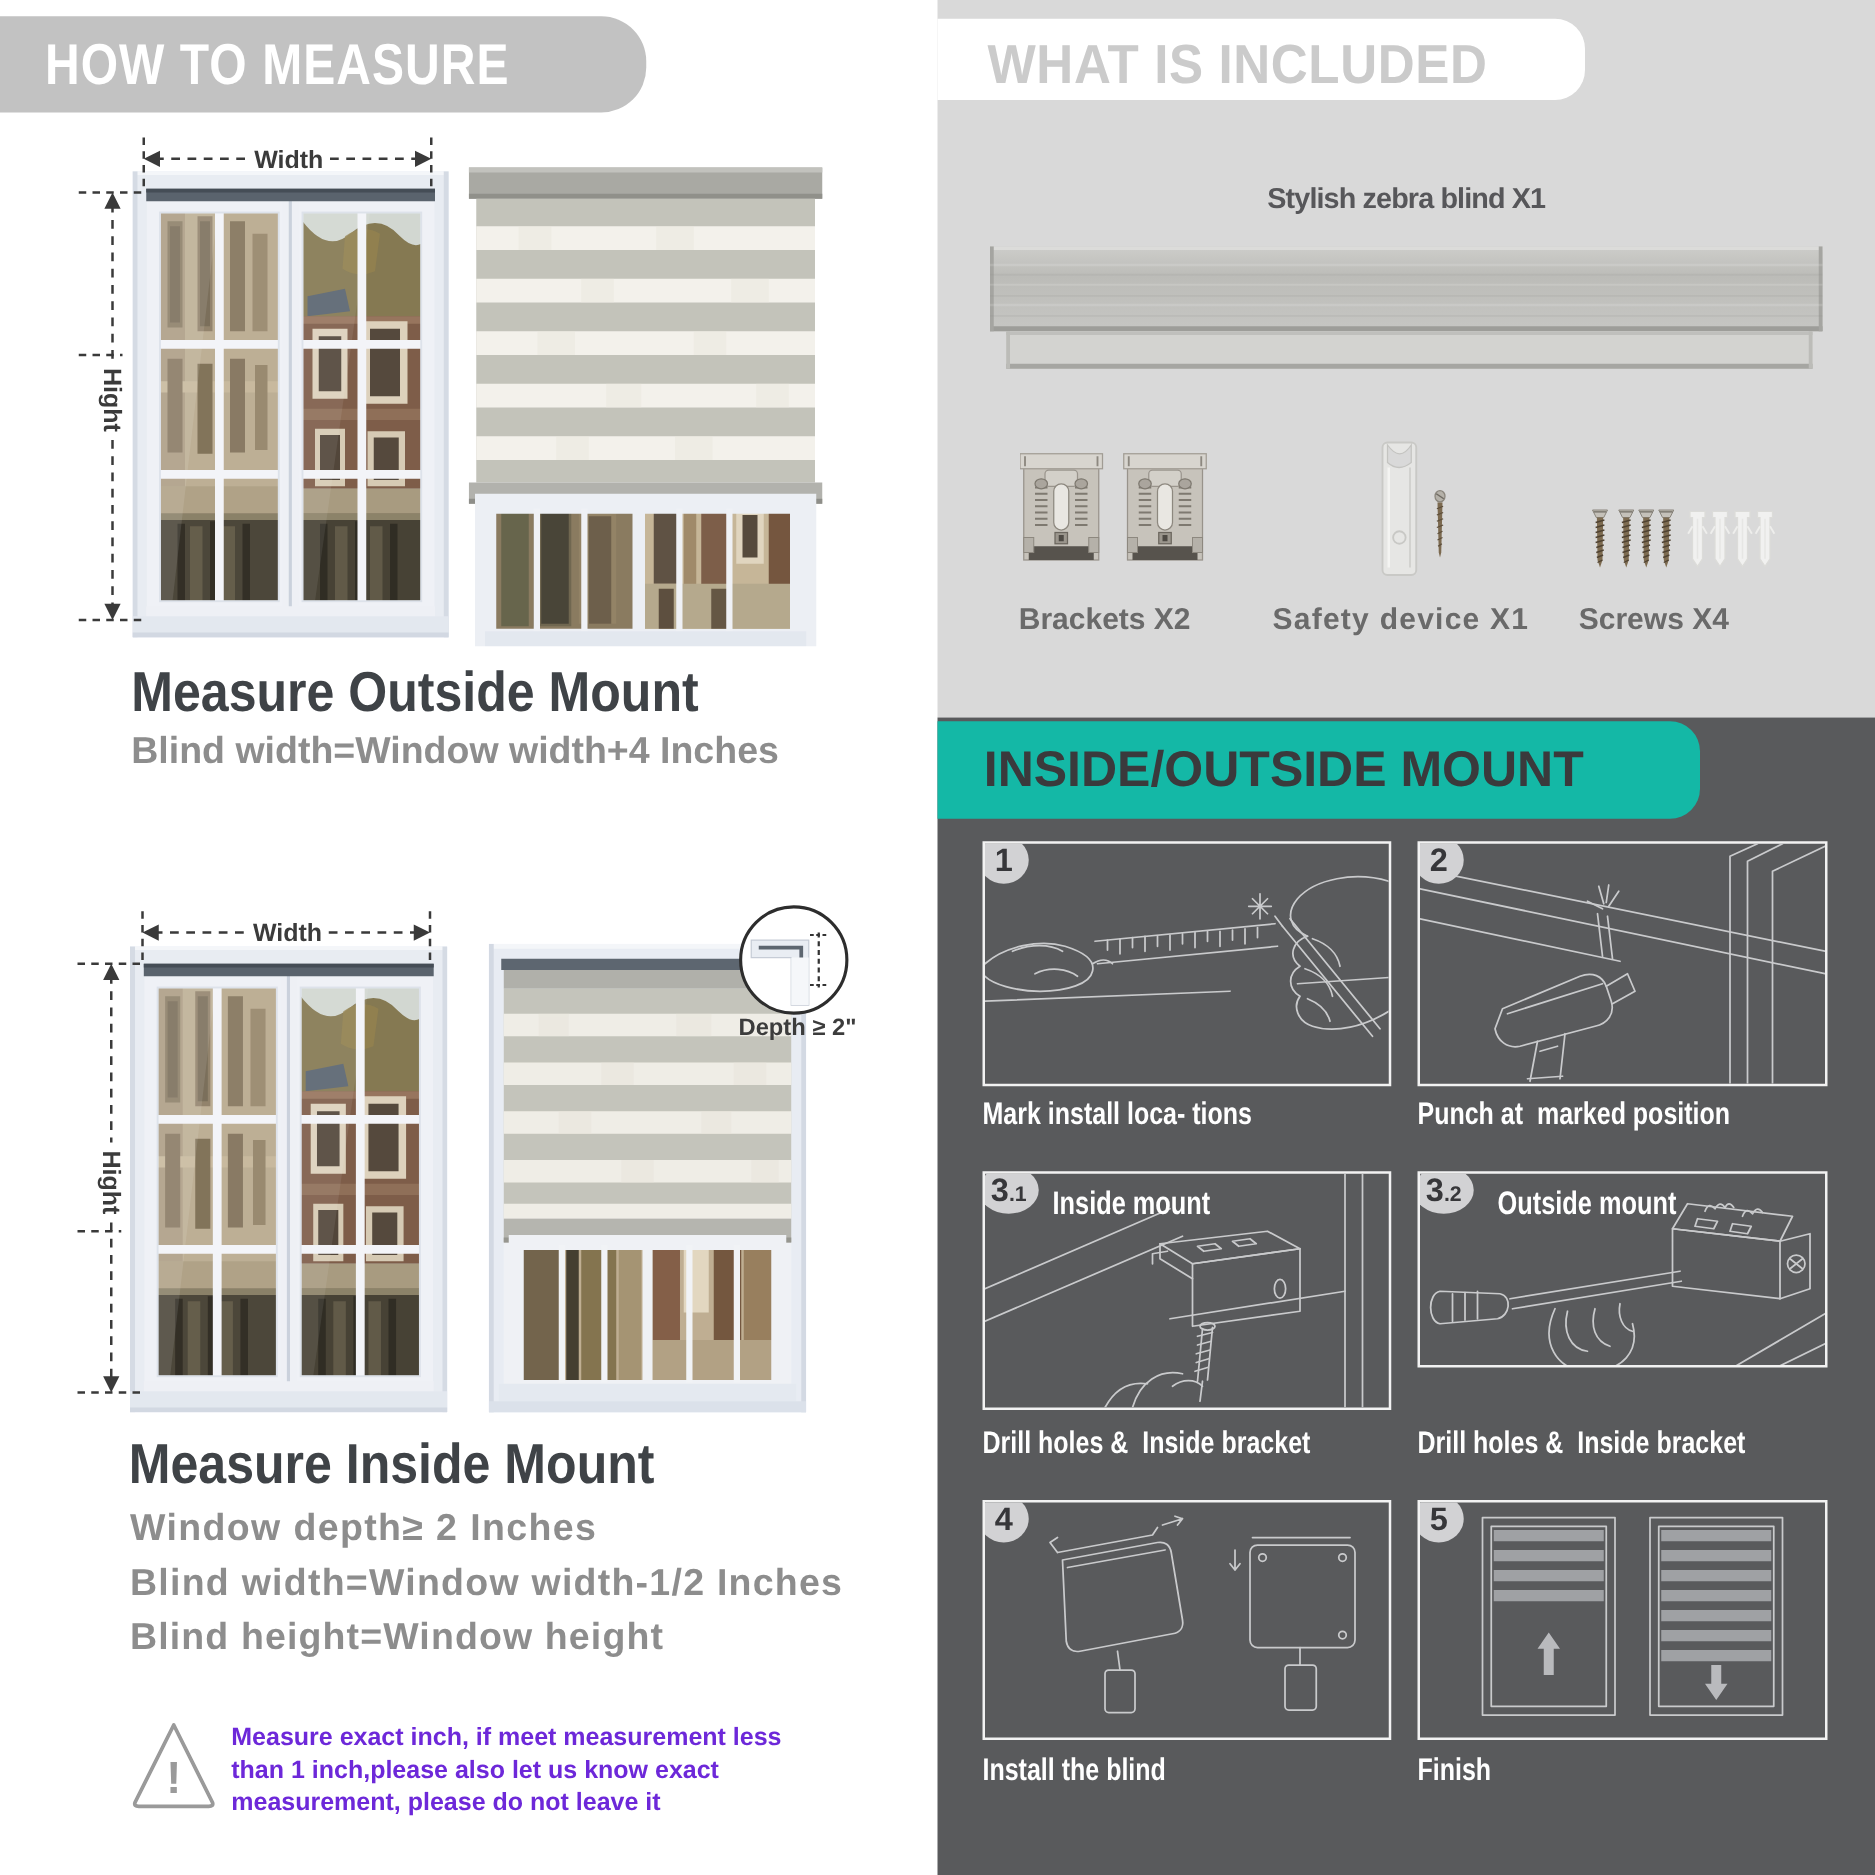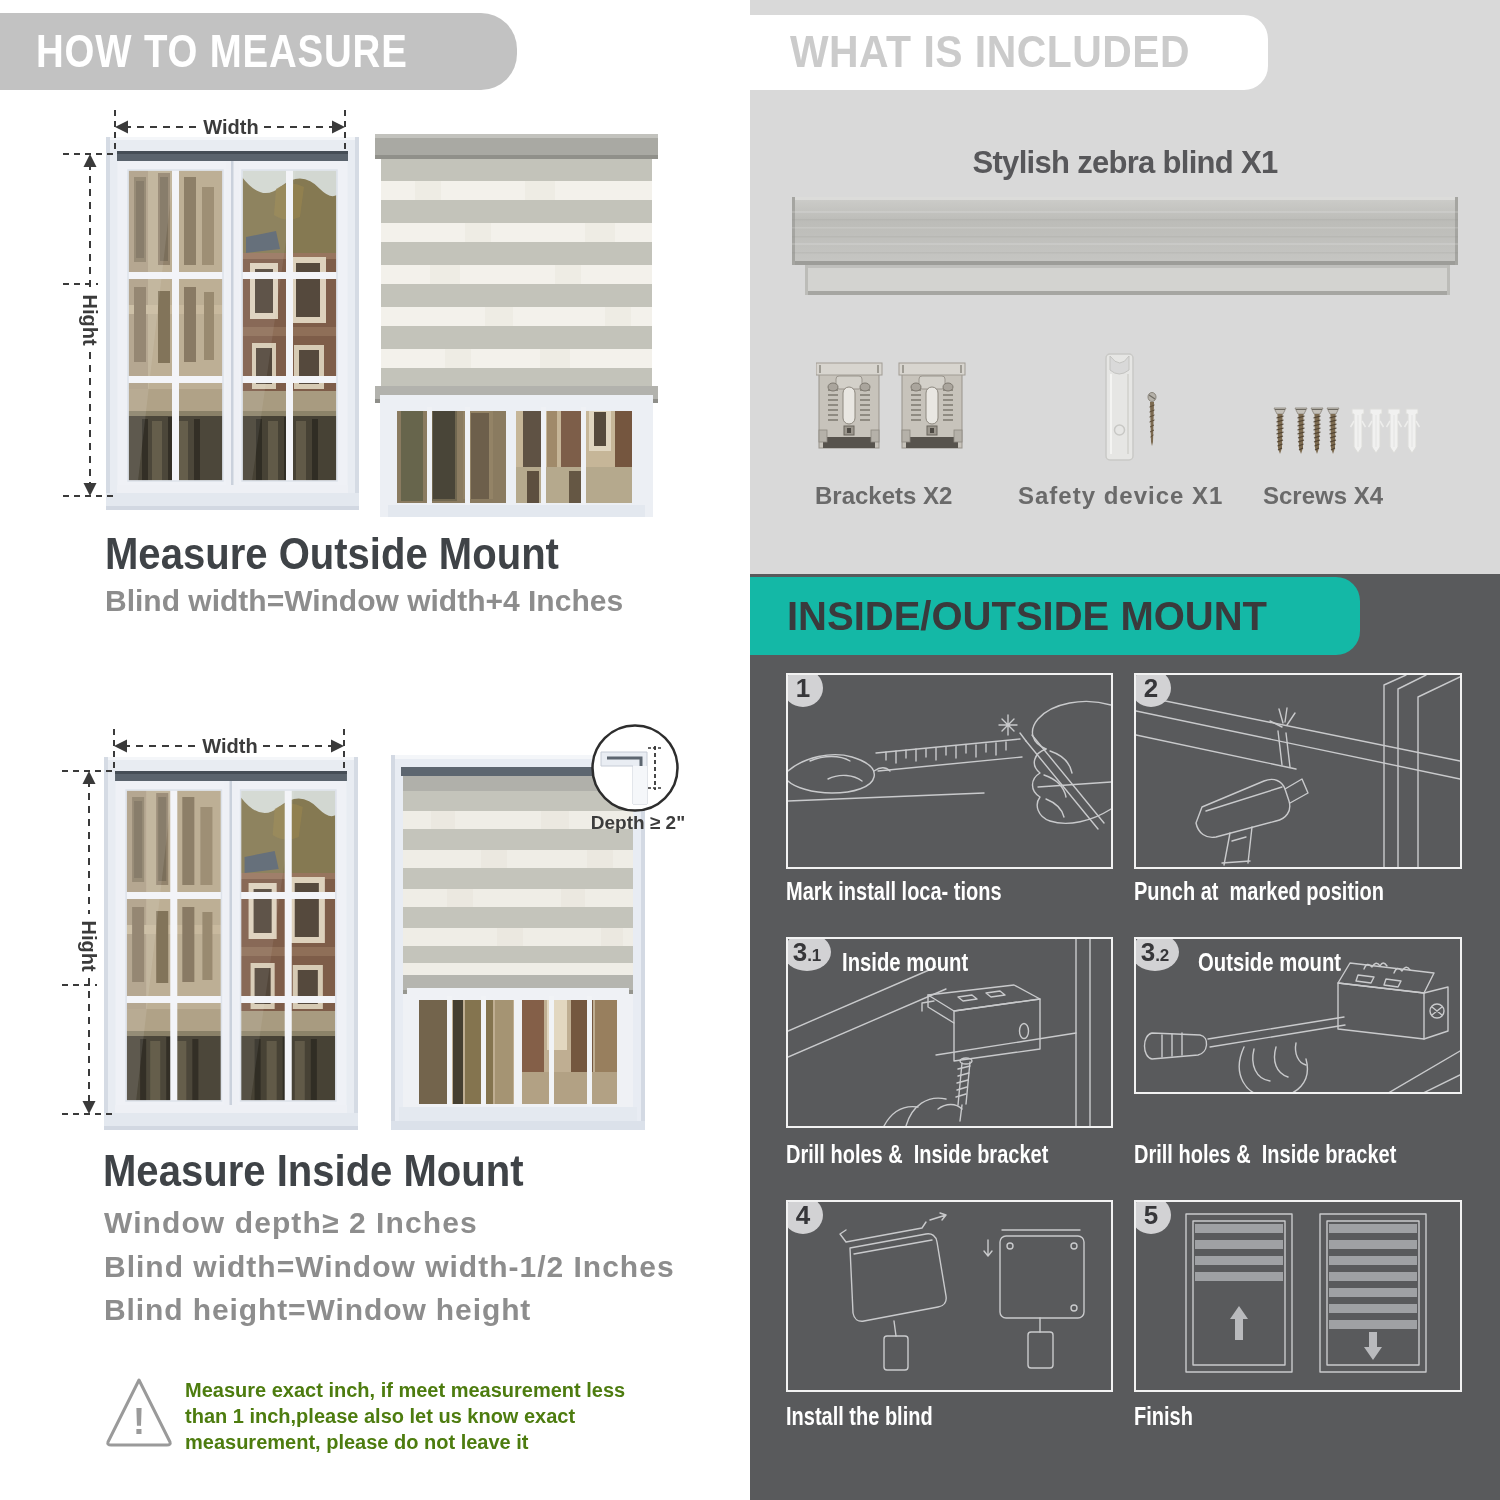--- a/index.html
+++ b/index.html
@@ -4,21 +4,21 @@
 <style>
 html,body{margin:0;padding:0}
 .page{position:relative;width:1500px;height:1500px;background:#fff;font-family:"Liberation Sans",sans-serif;overflow:hidden}
 .abs{position:absolute}
 .h1{font-size:45px;font-weight:bold;color:#3f4347;white-space:nowrap;transform:scaleX(0.89);transform-origin:left top}
 .bl{font-size:30px;font-weight:bold;color:#8d8d8d;white-space:nowrap}
 .cap{font-size:25px;font-weight:bold;color:#fff;white-space:nowrap;transform:scaleX(0.80);transform-origin:left top}
 .lbl{font-size:24px;font-weight:bold;color:#6a6a6a;white-space:nowrap;text-align:left}
 .pbox{position:absolute;border:2px solid #f2f2f2;overflow:hidden;box-sizing:border-box}
 .badge{position:absolute;left:-5px;top:-6px;background:#d2d2d4;border-radius:50%;color:#37373a;text-align:center;font-weight:bold}
-.warn{font-size:20px;font-weight:bold;color:#4d7c0f;line-height:26px}
+.warn{font-size:20px;font-weight:bold;color:#6d28d9;line-height:26px}
 </style>
 </head>
 <body>
 <div class="page">
   <svg width="0" height="0" style="position:absolute">
     <defs>
       <linearGradient id="gBeige" x1="0" y1="0" x2="0" y2="1">
         <stop offset="0" stop-color="#c7b89e"></stop>
           <stop offset="0.55" stop-color="#a99a7f"></stop>
           <stop offset="1" stop-color="#8d7f66"></stop>
@@ -297,22 +297,22 @@
   <div class="abs bl" style="left:104px;top:1250px;letter-spacing:1px">Blind width=Window width-1/2 Inches</div>
   <div class="abs bl" style="left:104px;top:1293px;letter-spacing:0.9px">Blind height=Window height</div>
 
   <div class="abs" id="warntri" style="left:103px;top:1372px;width:72px;height:80px"><svg width="72" height="80">
         <path d="M36,8 L67,70 Q68,73 64,73 L8,73 Q4,73 5,70 Z" fill="none" stroke="#9a9a9a" stroke-width="3" stroke-linejoin="round"></path>
 <text x="36" y="62" text-anchor="middle" font-family="Liberation Sans, sans-serif" font-size="36" font-weight="bold" fill="#9a9a9a">!</text>
       </svg></div>
   <div class="abs warn" style="left:185px;top:1377px">Measure exact inch, if meet measurement less<br>than 1 inch,please also let us know exact<br>measurement, please do not leave it</div>
 
   <div class="abs" style="left:750px;top:0;width:750px;height:574px;background:#d9d9d9"></div>
-  <div class="abs" style="left:750px;top:15px;width:518px;height:75px;background:#fff;border-radius:0 24px 24px 0;color:#cbcbcb;font-size:44px;font-weight:bold;line-height:74px;padding-left:40px;box-sizing:border-box;letter-spacing:0.5px"><span style="display:inline-block;transform:scaleX(0.93);transform-origin:left center">WHAT IS INCLUDED</span></div>
-  <div class="abs" style="left:750px;top:145px;width:750px;text-align:center;font-size:31px;font-weight:bold;color:#57575a;letter-spacing:-0.7px">Stylish zebra blind X1</div>
+  <div class="abs" style="left:750px;top:15px;width:518px;height:65px;background:#fff;border-radius:0 24px 24px 0;color:#cbcbcb;font-size:44px;font-weight:bold;line-height:74px;padding-left:40px;box-sizing:border-box;letter-spacing:0.5px"><span style="display:inline-block;transform:scaleX(0.93);transform-origin:left center">WHAT IS INCLUDED</span></div>
+  <div class="abs" style="left:750px;top:145px;width:750px;text-align:center;font-size:23px;font-weight:bold;color:#57575a;letter-spacing:-0.7px">Stylish zebra blind X1</div>
 
   <div class="abs" id="rail" style="left:792px;top:197px;width:670px;height:103px"><svg width="670" height="103">
 <rect x="0" y="0" width="666" height="68" fill="url(#gRail)"></rect>
 <rect x="0" y="0" width="666" height="3" fill="#dcdcda"></rect>
 <rect x="0" y="64" width="666" height="4" fill="#9d9d99"></rect>
 <rect x="0" y="0" width="3" height="68" fill="#a5a5a1"></rect>
 <rect x="663" y="0" width="3" height="68" fill="#a5a5a1"></rect>
 <g fill="#ffffff" opacity="0.14">
 <rect x="0" y="14" width="666" height="2"></rect>
           <rect x="0" y="30" width="666" height="1.5"></rect>

